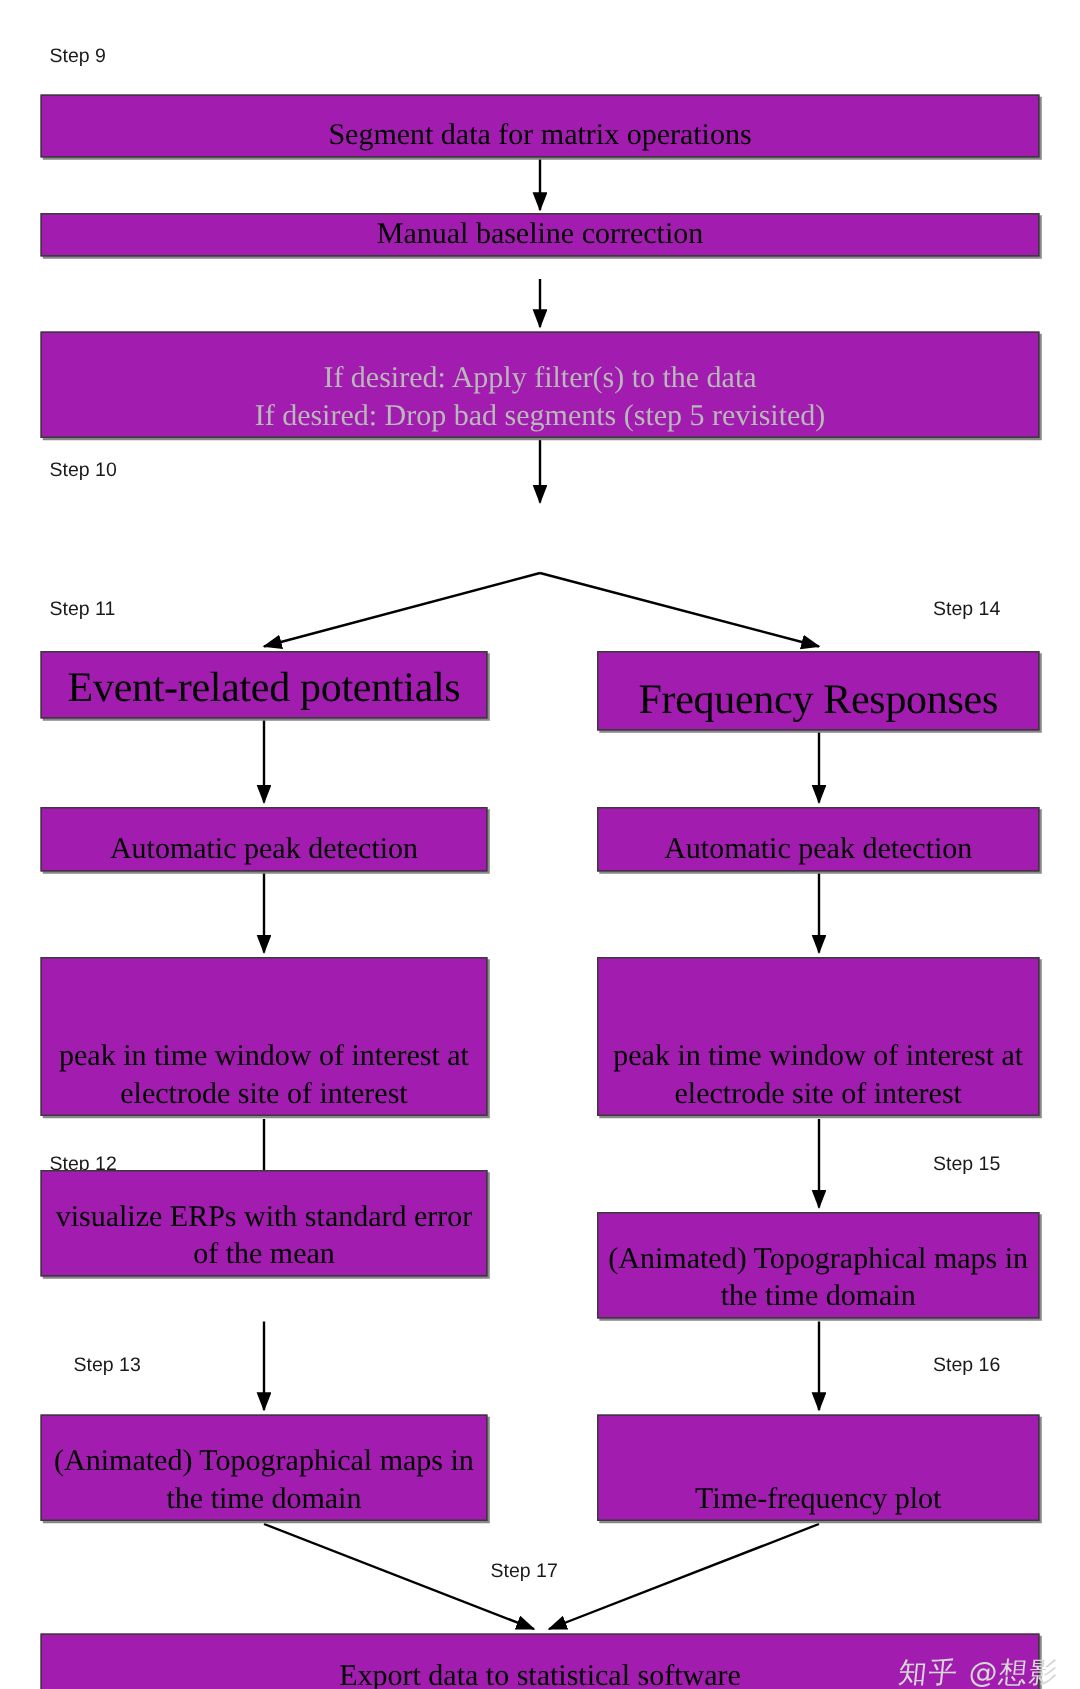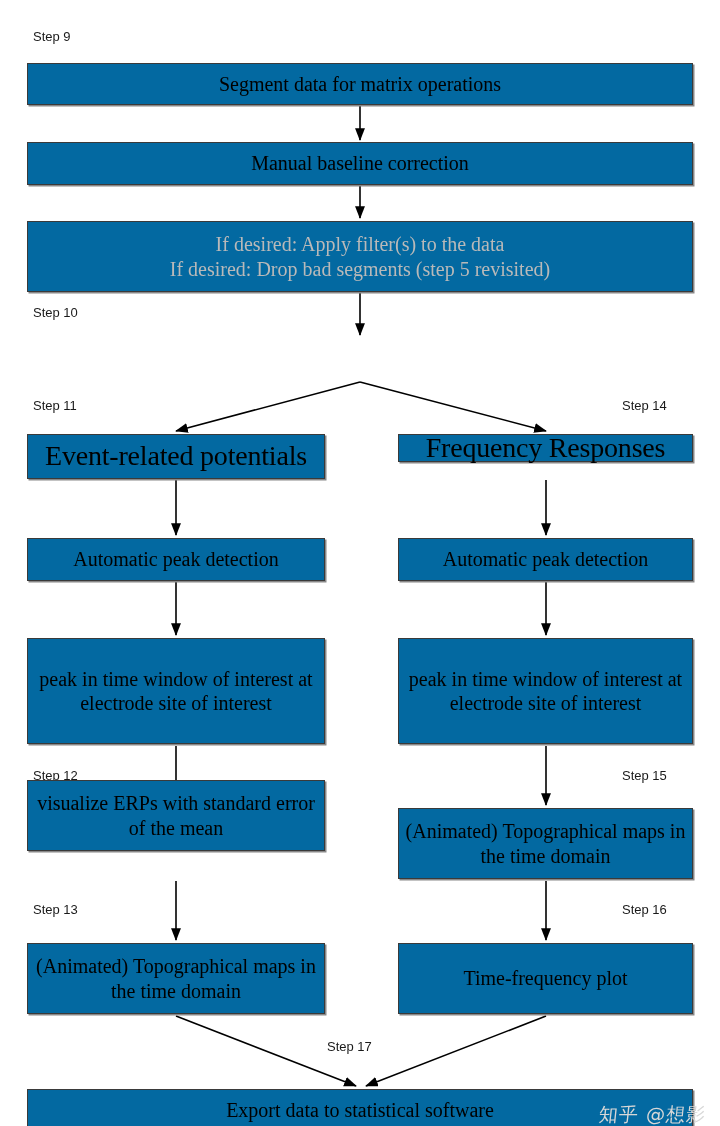--- a/index.html
+++ b/index.html
@@ -14,25 +14,25 @@
     position: relative;
     width: 720px;
     height: 1126px;
     background: #ffffff;
     overflow: hidden;
     margin-top: 20px;
   }
   .box {
     position: absolute;
     box-sizing: border-box;
-    background: #0369a1;
+    background: #a21caf;
     border: 1px solid #3a3a3a;
     box-shadow: 1.5px 1.5px 0 0 #888;
     display: flex;
-    align-items: center;
+    align-items: flex-end;
     justify-content: center;
     text-align: center;
     font-family: "Liberation Serif", serif;
     font-size: 20px;
     color: #000000;
     line-height: 1.22;
     padding: 2px 6px;
   }
   .box.bold {
     font-weight: normal;
@@ -110,29 +110,29 @@
       <line x1="546" y1="996" x2="366" y2="1066"></line>
     </g>
   </svg>
 
   <div class="step-label" style="left:33px; top:9px;">Step 9</div>
   <div class="step-label" style="left:33px; top:285px;text-align:right;">Step 10</div>
   <div class="step-label" style="left:33px; top:378px;text-align:right;">Step 11</div>
   <div class="step-label" style="left:622px; top:378px;">Step 14</div>
   <div class="step-label" style="left:33px; top:748px;">Step 12</div>
   <div class="step-label" style="left:622px; top:748px;">Step 15</div>
-  <div class="step-label" style="left:33px; top:882px;">Step 13</div>
+  <div class="step-label" style="left:49px; top:882px;">Step 13</div>
   <div class="step-label" style="left:622px; top:882px;">Step 16</div>
   <div class="step-label" style="left:327px; top:1019px;">Step 17</div>
 
   <div class="box" style="left:27px; top:43px; width:666px; height:42px;">
     <span class="inner">Segment data for matrix operations</span>
   </div>
 
-  <div class="box" style="left:27px; top:122px; width:666px; height:43px;">
+  <div class="box" style="left:27px; top:122px; width:666px; height:29px;">
     <span class="inner">Manual baseline correction</span>
   </div>
 
   <div class="box faded" style="left:27px; top:201px; width:666px; height:71px;">
     <span class="inner">If desired: Apply filter(s) to the data
 If desired: Drop bad segments (step 5 revisited)</span>
   </div>
 
 
   <div class="box bold" style="left:27px; top:414px; width:298px; height:45px;">
@@ -148,21 +148,21 @@
   </div>
 
   <div class="box" style="left:27px; top:760px; width:298px; height:71px;">
     <span class="inner">visualize ERPs with standard error of the mean</span>
   </div>
 
   <div class="box" style="left:27px; top:923px; width:298px; height:71px;">
     <span class="inner">(Animated) Topographical maps in the time domain</span>
   </div>
 
-  <div class="box bold" style="left:398px; top:414px; width:295px; height:28px;">
+  <div class="box bold" style="left:398px; top:414px; width:295px; height:53px;">
     <span class="inner">Frequency Responses</span>
   </div>
 
   <div class="box" style="left:398px; top:518px; width:295px; height:43px;">
     <span class="inner">Automatic peak detection</span>
   </div>
 
   <div class="box" style="left:398px; top:618px; width:295px; height:106px;">
     <span class="inner">peak in time window of interest at electrode site of interest</span>
   </div>

